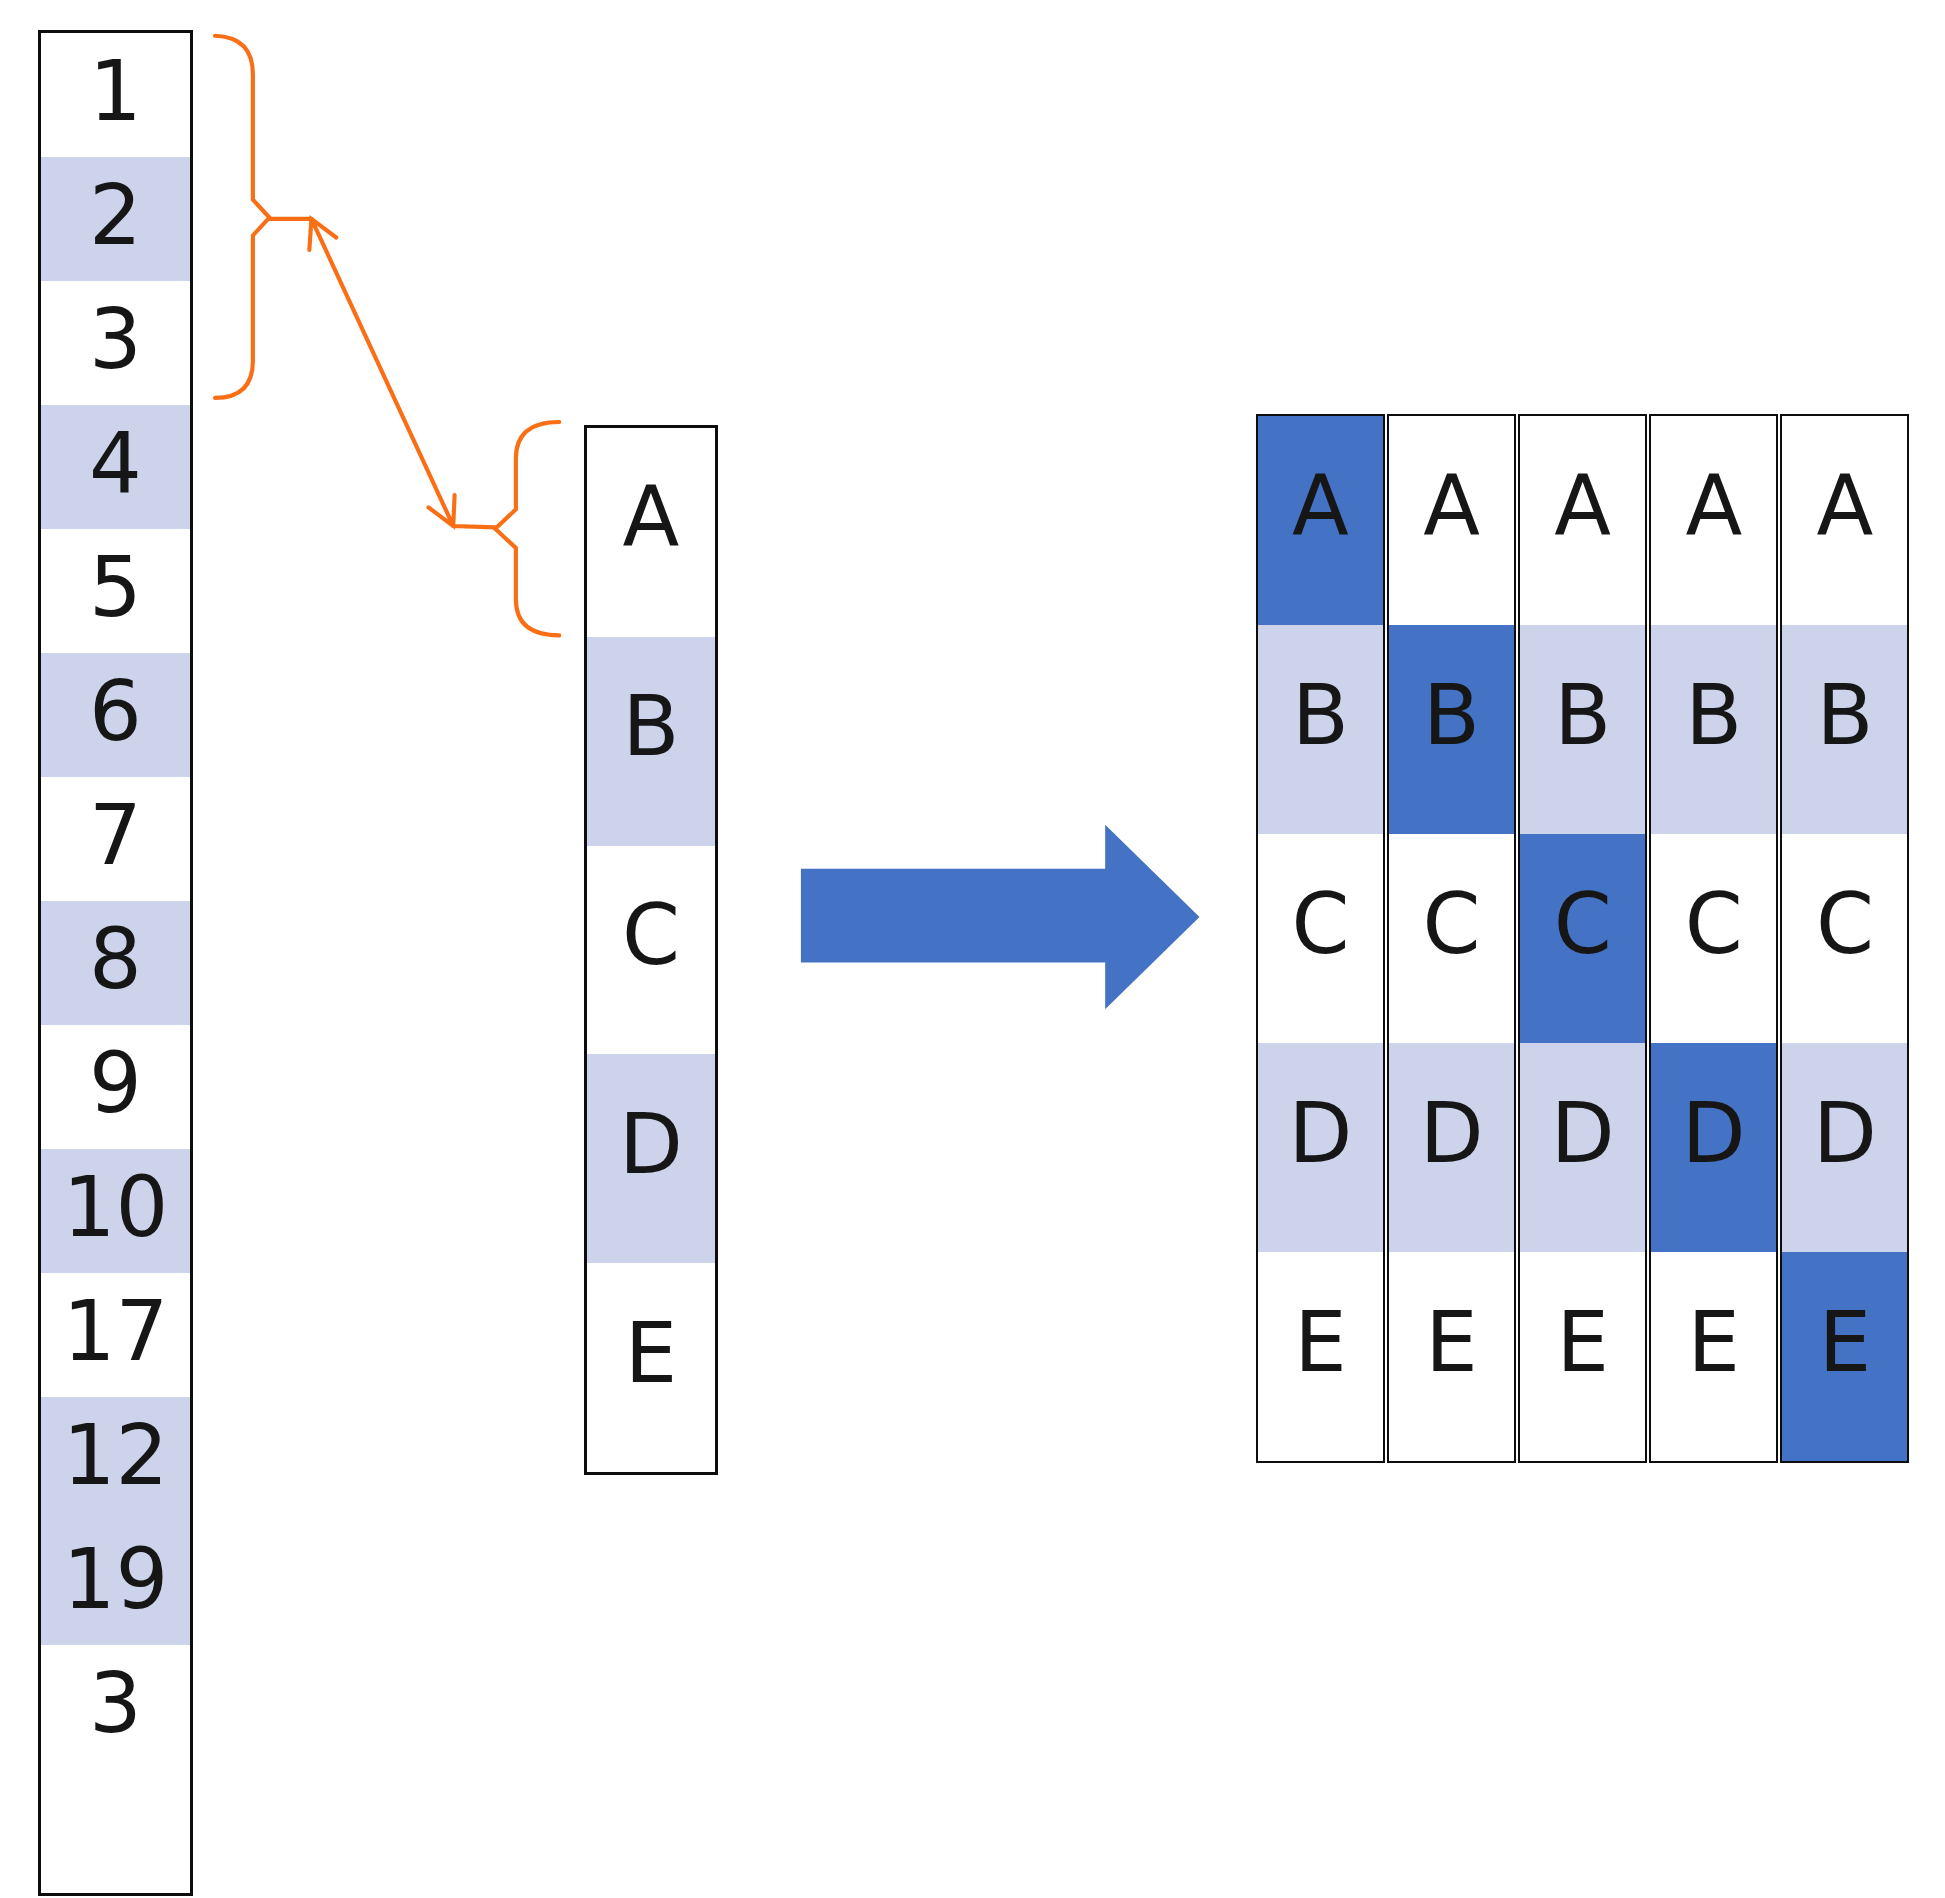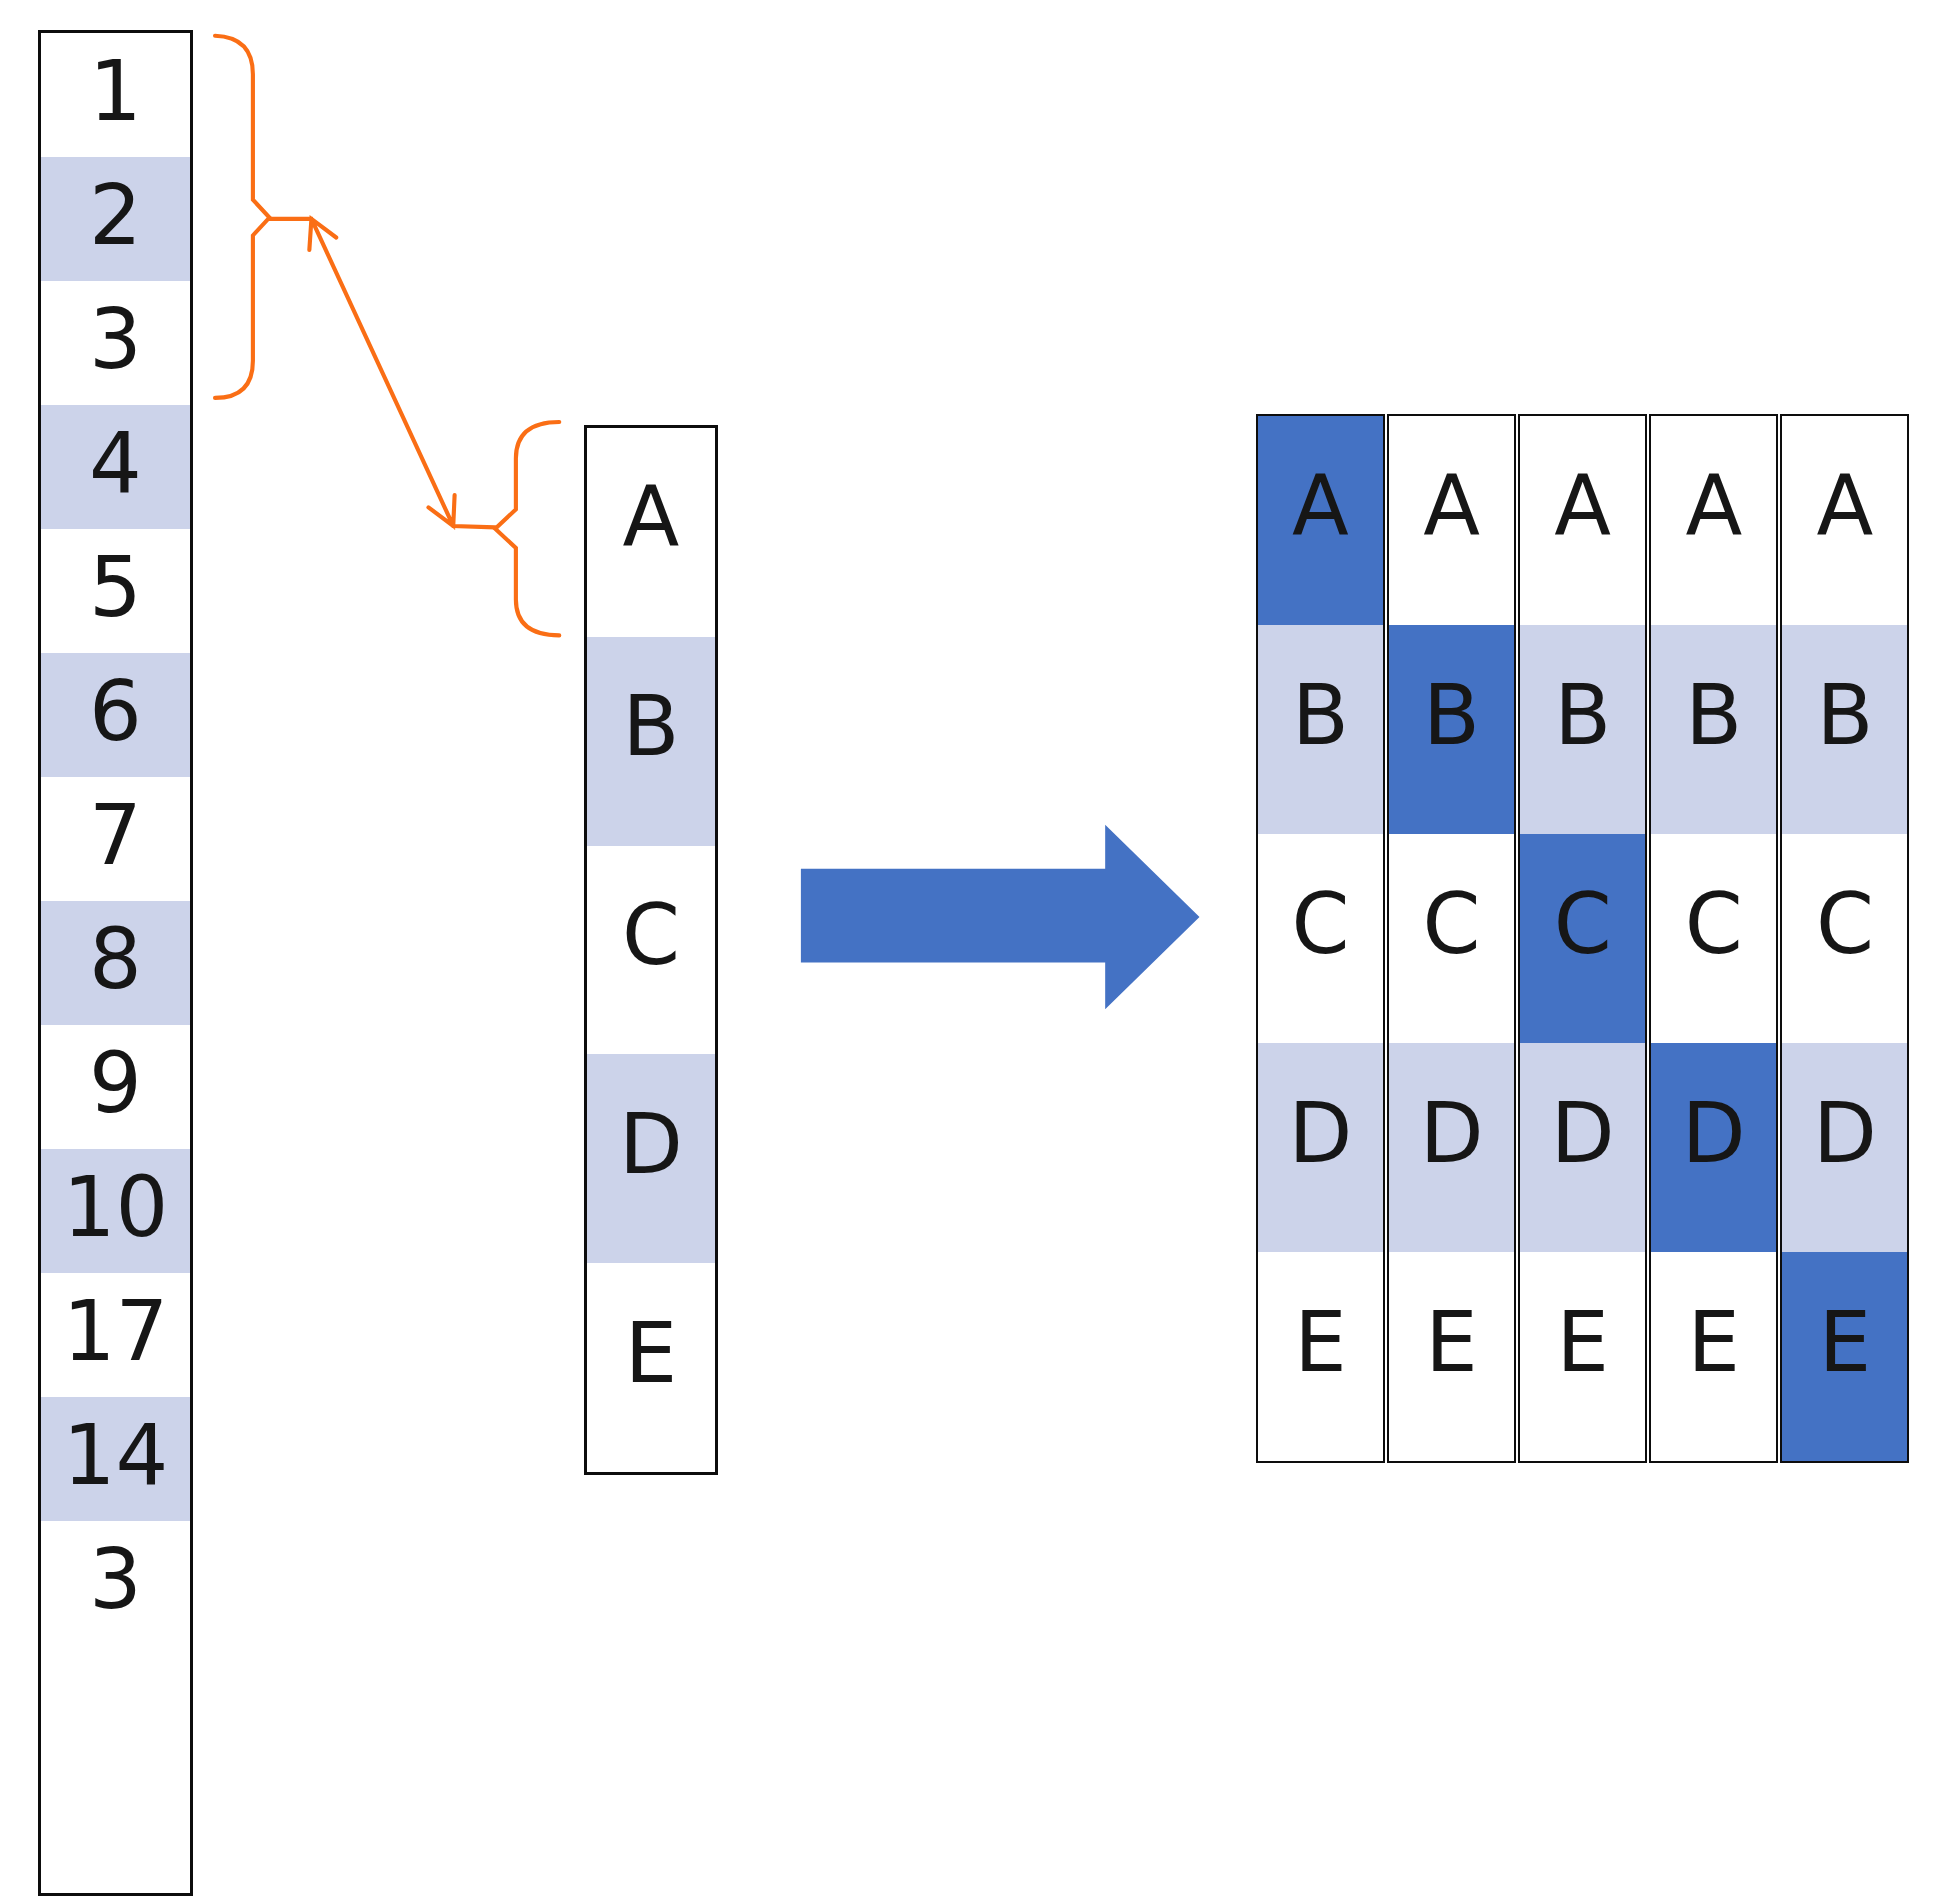--- a/index.html
+++ b/index.html
@@ -98,21 +98,22 @@
     <div class="cell shaded">2</div>
     <div class="cell">3</div>
     <div class="cell shaded">4</div>
     <div class="cell">5</div>
     <div class="cell shaded">6</div>
     <div class="cell">7</div>
     <div class="cell shaded">8</div>
     <div class="cell">9</div>
     <div class="cell shaded">10</div>
     <div class="cell">17</div>
-    <div class="cell shaded">14</div>
+    <div class="cell shaded">12</div>
+    <div class="cell shaded">19</div>
     <div class="cell">3</div>
   </div>
 
   <div id="letters-column" class="panel">
     <div class="cell">A</div>
     <div class="cell shaded">B</div>
     <div class="cell">C</div>
     <div class="cell shaded">D</div>
     <div class="cell">E</div>
   </div>

